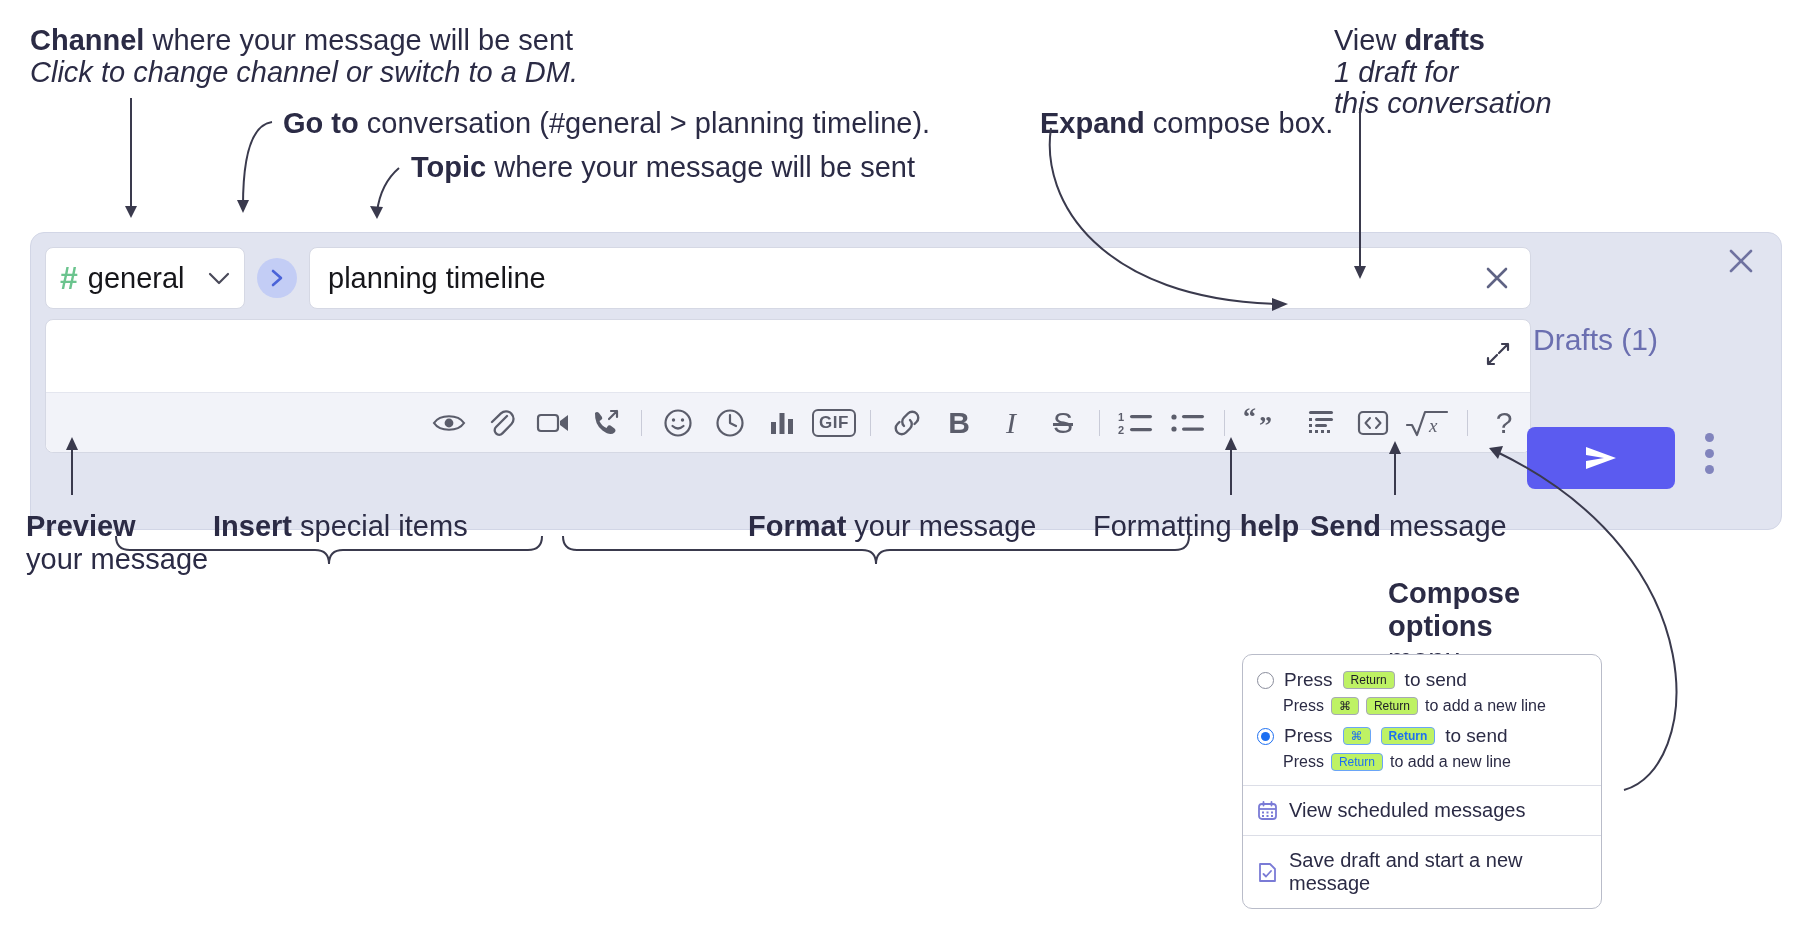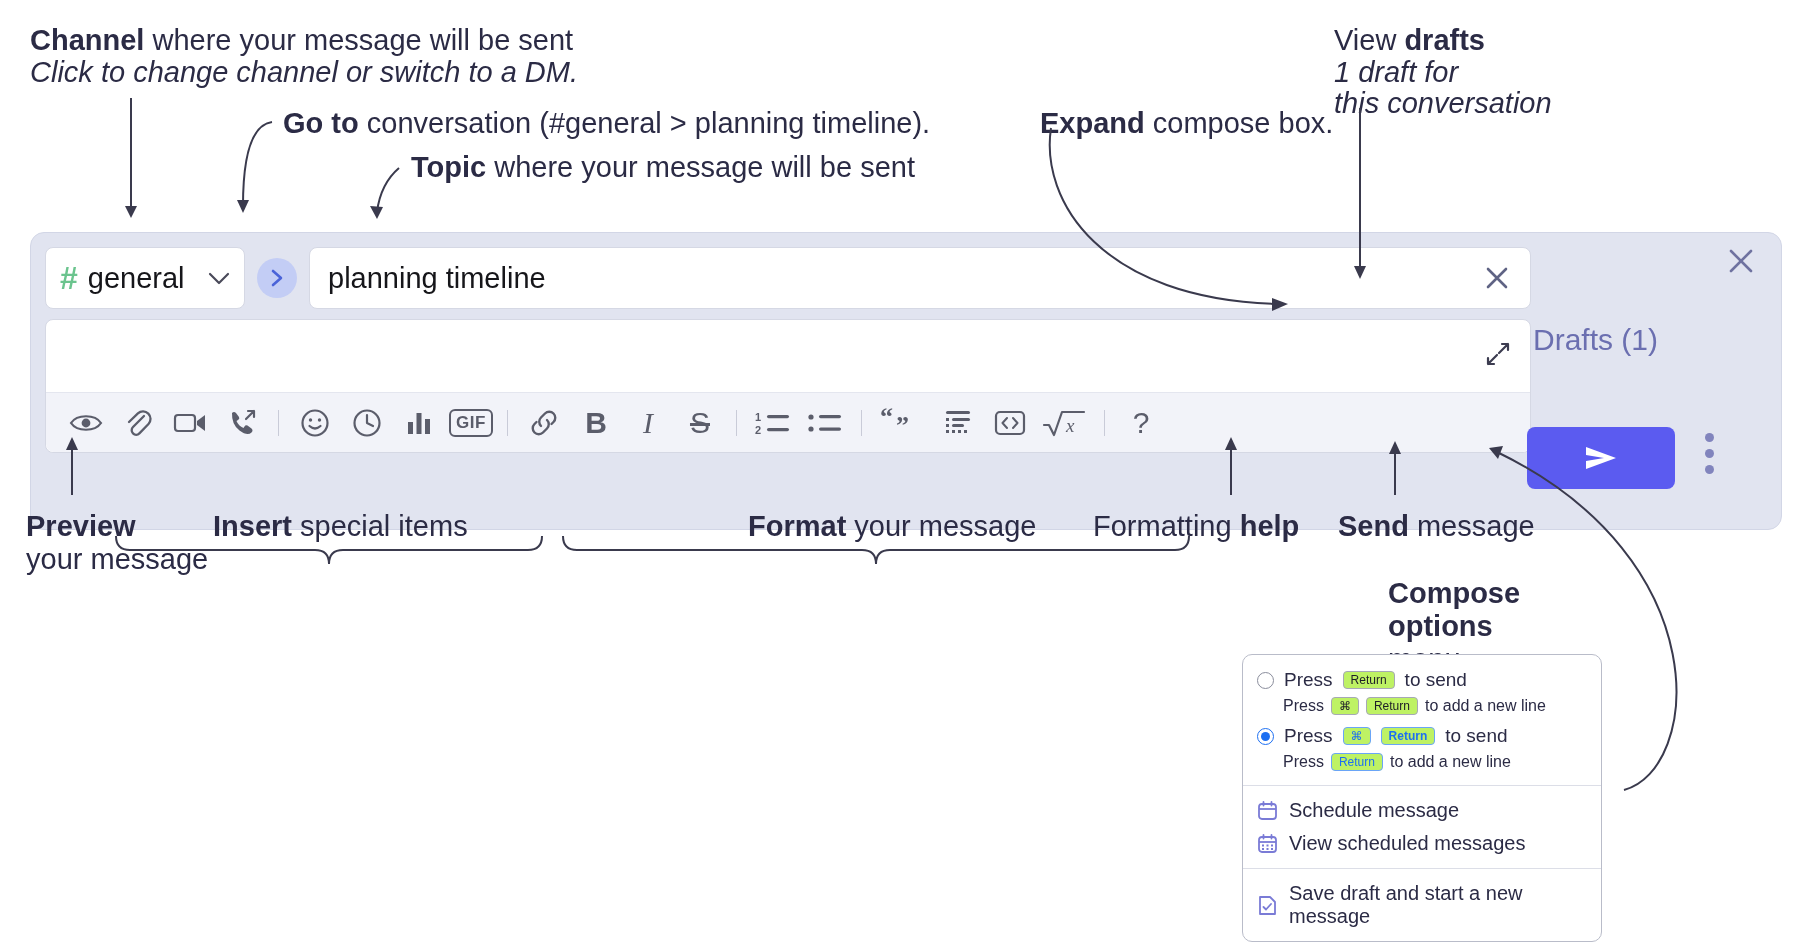--- a/index.html
+++ b/index.html
@@ -55,21 +55,21 @@
   }
   #msg-placeholder{
     position:absolute;left:22px;top:22px;font-size:29px;color:#6f7185;
   }
   #expand-btn{position:absolute;right:18px;top:20px;cursor:pointer;color:#3c3c50;}
 
   #toolbar{
     position:absolute;left:0;right:0;bottom:0;height:60px;
     background:#f2f3f9;border-top:1px solid #e4e6ef;
     display:flex;align-items:center;padding-left:14px;
-    border-radius:0 0 8px 8px;box-sizing:border-box;
+    border-radius:0 0 8px 8px;box-sizing:border-box;justify-content:flex-end;
   }
   .tbtn{width:52px;height:46px;display:flex;align-items:center;justify-content:center;
         color:#5b5d6b;cursor:pointer;flex:0 0 auto;}
   .tsep{width:1px;height:26px;background:#c9cbd8;margin:0 10px;flex:0 0 auto;}
   .gifbox{border:2px solid #5b5d6b;border-radius:6px;font-size:17px;font-weight:700;
           padding:2px 5px;letter-spacing:0.5px;}
   .tlet{font-size:30px;line-height:1;}
 
   
   #right-rail{position:absolute;right:16px;top:0;bottom:0;width:250px;}
@@ -352,21 +352,21 @@
 </div>
 
 <div class="ann lbl-lg" style="left:748px;top:508px;">
   <b>Format</b><span> your message</span>
 </div>
 
 <div class="ann lbl-lg" style="left:1093px;top:508px;">
   <span>Formatting </span><b>help</b>
 </div>
 
-<div class="ann lbl-lg" style="left:1310px;top:508px;margin-left:28px;">
+<div class="ann lbl-lg" style="left:1310px;top:508px;">
   <b>Send</b><span> message</span>
 </div>
 
 <div class="ann lbl-lg" style="left:1388px;top:575px;">
   <b>Compose</b>
 </div>
 <div class="ann lbl-lg" style="left:1388px;top:608px;">
   <b>options</b>
 </div>
 <div class="ann lbl-lg" style="left:1388px;top:641px;">
@@ -396,30 +396,20 @@
     <span>to send</span>
   </div>
   <div class="sub-row">
     <span>Press</span>
     <span class="key blue">Return</span>
     <span>to add a new line</span>
   </div>
 
   <div class="mdiv"></div>
 
-  <div class="m-item">
-    <span class="m-icon">
-      <svg width="21" height="21" viewBox="0 0 21 21">
-          <rect x="2" y="4" width="17" height="15" rx="3" stroke="#7a7bd6" stroke-width="1.8" fill="none"></rect>
-          <path d="M2 9 L19 9" stroke="#7a7bd6" stroke-width="1.8"></path>
-          <path d="M6.5 2 L6.5 5.5 M14.5 2 L14.5 5.5" stroke="#7a7bd6" stroke-width="1.8" stroke-linecap="round"></path>
-        </svg>
-    </span>
-    <span>Schedule message</span>
-  </div>
 
   <div class="m-item">
     <span class="m-icon">
       <svg width="21" height="21" viewBox="0 0 21 21">
           <rect x="2" y="4" width="17" height="15" rx="3" stroke="#7a7bd6" stroke-width="1.8" fill="none"></rect>
           <path d="M2 9 L19 9" stroke="#7a7bd6" stroke-width="1.8"></path>
           <path d="M6.5 2 L6.5 5.5 M14.5 2 L14.5 5.5" stroke="#7a7bd6" stroke-width="1.8" stroke-linecap="round"></path>
           <g fill="#7a7bd6">
             <rect x="5" y="11.5" width="2" height="2"></rect>
             <rect x="9.5" y="11.5" width="2" height="2"></rect>

